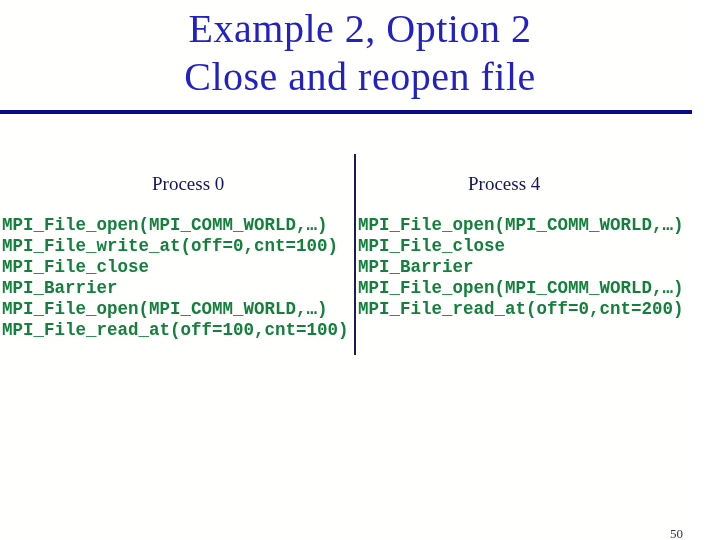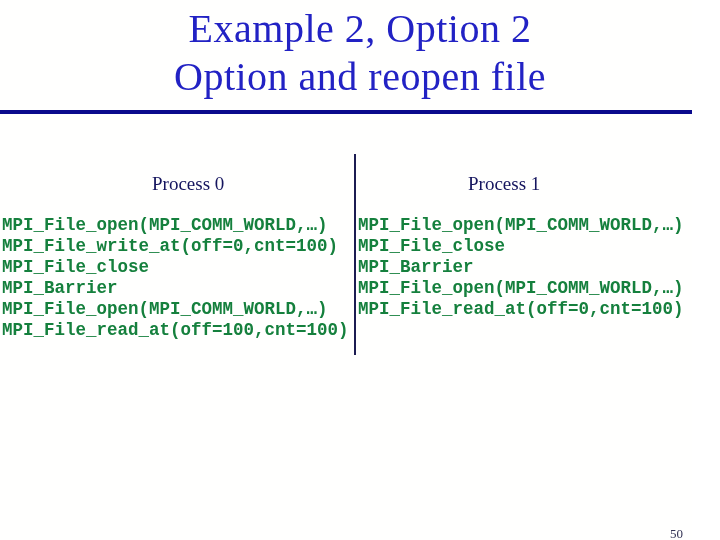--- a/index.html
+++ b/index.html
@@ -71,42 +71,42 @@
     margin-top: 24px;
   }
 </style>
 </head>
 <body>
 
 <div class="slide">
 
   <div class="title">
     <div>Example 2, Option 2</div>
-    <div>Option and reopen file</div>
+    <div>Close and reopen file</div>
   </div>
 
   <div class="hrule"></div>
 
   <div class="col-header left">Process 0</div>
-  <div class="col-header right">Process 1</div>
+  <div class="col-header right">Process 4</div>
 
   <div class="vdivider"></div>
 
   <div class="code left-code">
     <div class="code-line">MPI_File_open(MPI_COMM_WORLD,…)</div>
     <div class="code-line">MPI_File_write_at(off=0,cnt=100)</div>
     <div class="code-line">MPI_File_close</div>
     <div class="code-line">MPI_Barrier</div>
     <div class="code-line">MPI_File_open(MPI_COMM_WORLD,…)</div>
     <div class="code-line">MPI_File_read_at(off=100,cnt=100)</div>
   </div>
 
   <div class="code right-code">
     <div class="code-line">MPI_File_open(MPI_COMM_WORLD,…)</div>
     <div class="code-line">MPI_File_close</div>
     <div class="code-line">MPI_Barrier</div>
     <div class="code-line">MPI_File_open(MPI_COMM_WORLD,…)</div>
-    <div class="code-line">MPI_File_read_at(off=0,cnt=100)</div>
+    <div class="code-line">MPI_File_read_at(off=0,cnt=200)</div>
   </div>
 
   <div class="page-number">50</div>
 
 </div>
 
 </body></html>

